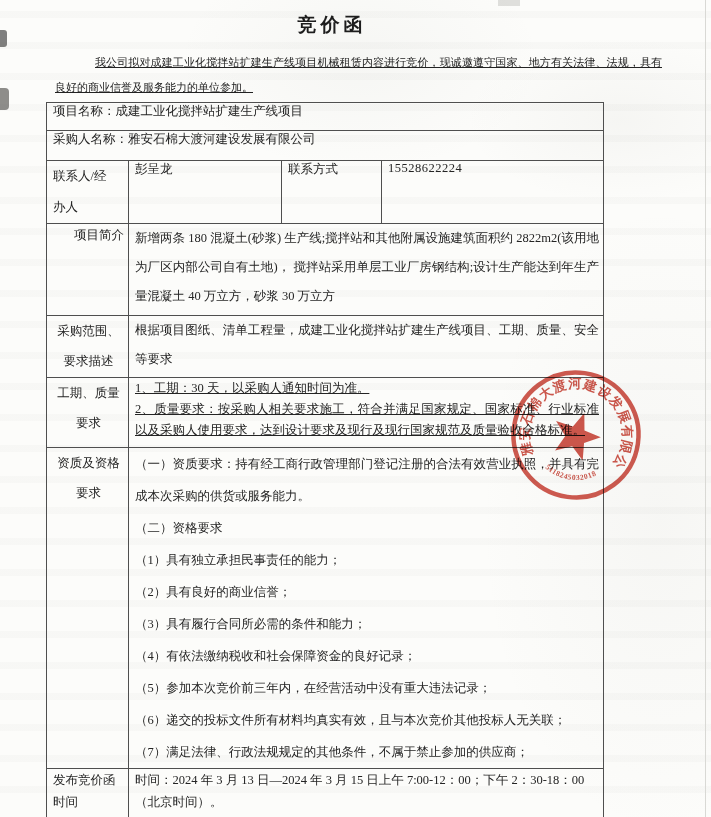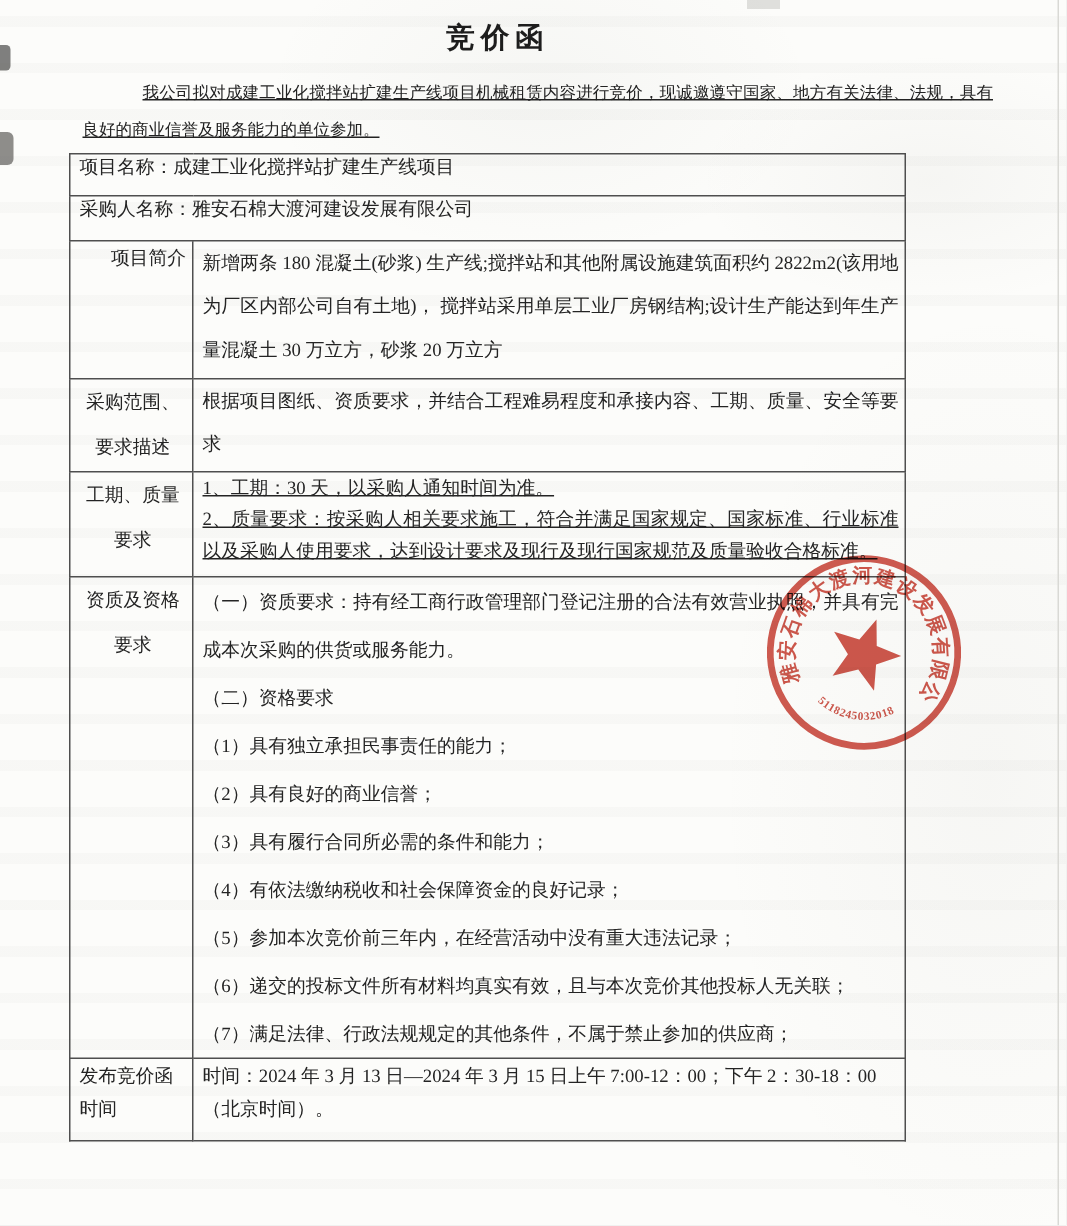--- a/index.html
+++ b/index.html
@@ -88,28 +88,35 @@
         <col style="width:100px">
         <col style="width:222px">
       </colgroup>
     <tbody>
         <tr class="r1">
       <td colspan="4" class="mid">项目名称：成建工业化搅拌站扩建生产线项目</td>
     </tr>
     <tr class="r2">
       <td colspan="4" class="mid">采购人名称：雅安石棉大渡河建设发展有限公司</td>
     </tr>
+    <tr class="r3">
+      <td class="label lab-contact pre">联系人/经
+办人</td>
+      <td class="val-top">彭呈龙</td>
+      <td class="val-top">联系方式</td>
+      <td class="val-top phone">15528622224</td>
+    </tr>
     <tr class="r4">
       <td class="label lab-top">项目简介</td>
-      <td colspan="3" class="c30">新增两条 180 混凝土(砂浆) 生产线;搅拌站和其他附属设施建筑面积约 2822m2(该用地为厂区内部公司自有土地)， 搅拌站采用单层工业厂房钢结构;设计生产能达到年生产量混凝土 30 万立方，砂浆 20 万立方</td>
+      <td colspan="3" class="c30">新增两条 180 混凝土(砂浆) 生产线;搅拌站和其他附属设施建筑面积约 2822m2(该用地为厂区内部公司自有土地)， 搅拌站采用单层工业厂房钢结构;设计生产能达到年生产量混凝土 40 万立方，砂浆 30 万立方</td>
     </tr>
     <tr class="r5">
       <td class="label lab-c pre">采购范围、
 要求描述</td>
-      <td colspan="3" class="c30">根据项目图纸、资质要求，并结合工程难易程度和承接内容、工期、质量、安全等要求</td>
+      <td colspan="3" class="c30">根据项目图纸、清单工程量，成建工业化搅拌站扩建生产线项目、工期、质量、安全等要求</td>
     </tr>
     <tr class="r6">
       <td class="label lab-c pre">工期、质量
 要求</td>
       <td colspan="3" class="c21 pre">1、工期：30 天，以采购人通知时间为准。
 2、质量要求：按采购人相关要求施工，符合并满足国家规定、国家标准、行业标准以及采购人使用要求，达到设计要求及现行及现行国家规范及质量验收合格标准。</td>
     </tr>
     <tr class="r7">
       <td class="label lab-c pre">资质及资格
 要求</td>

